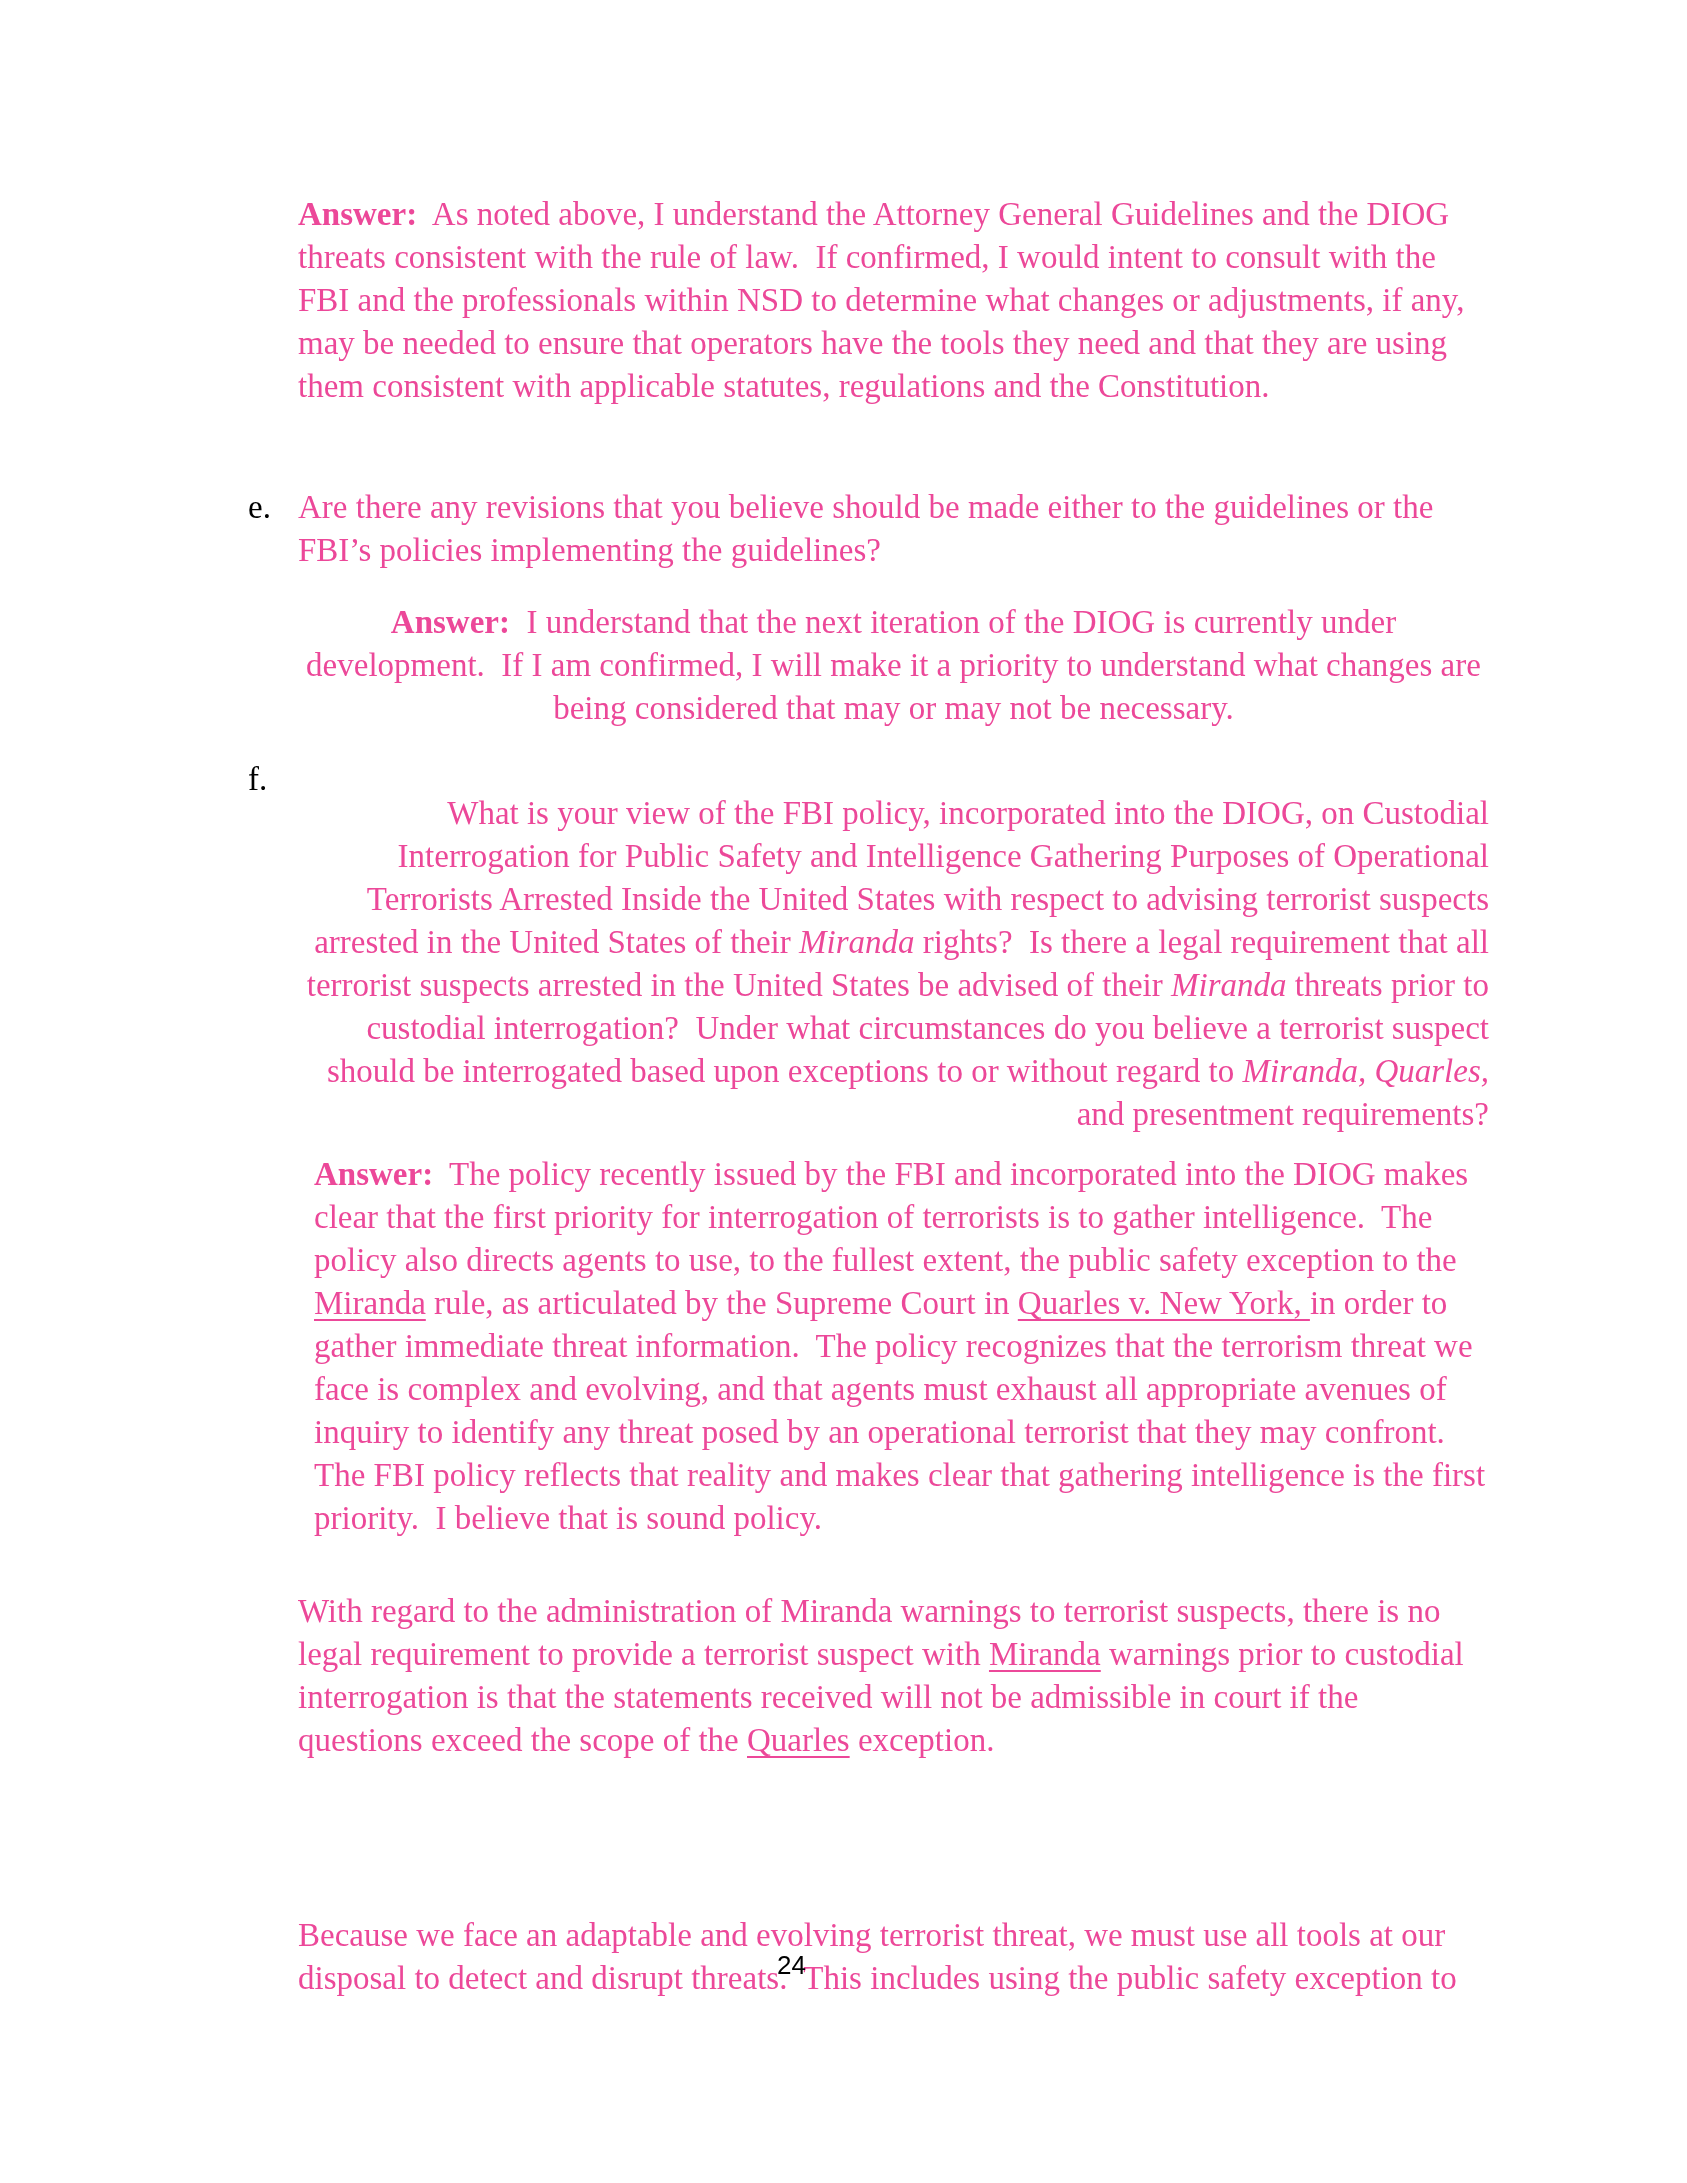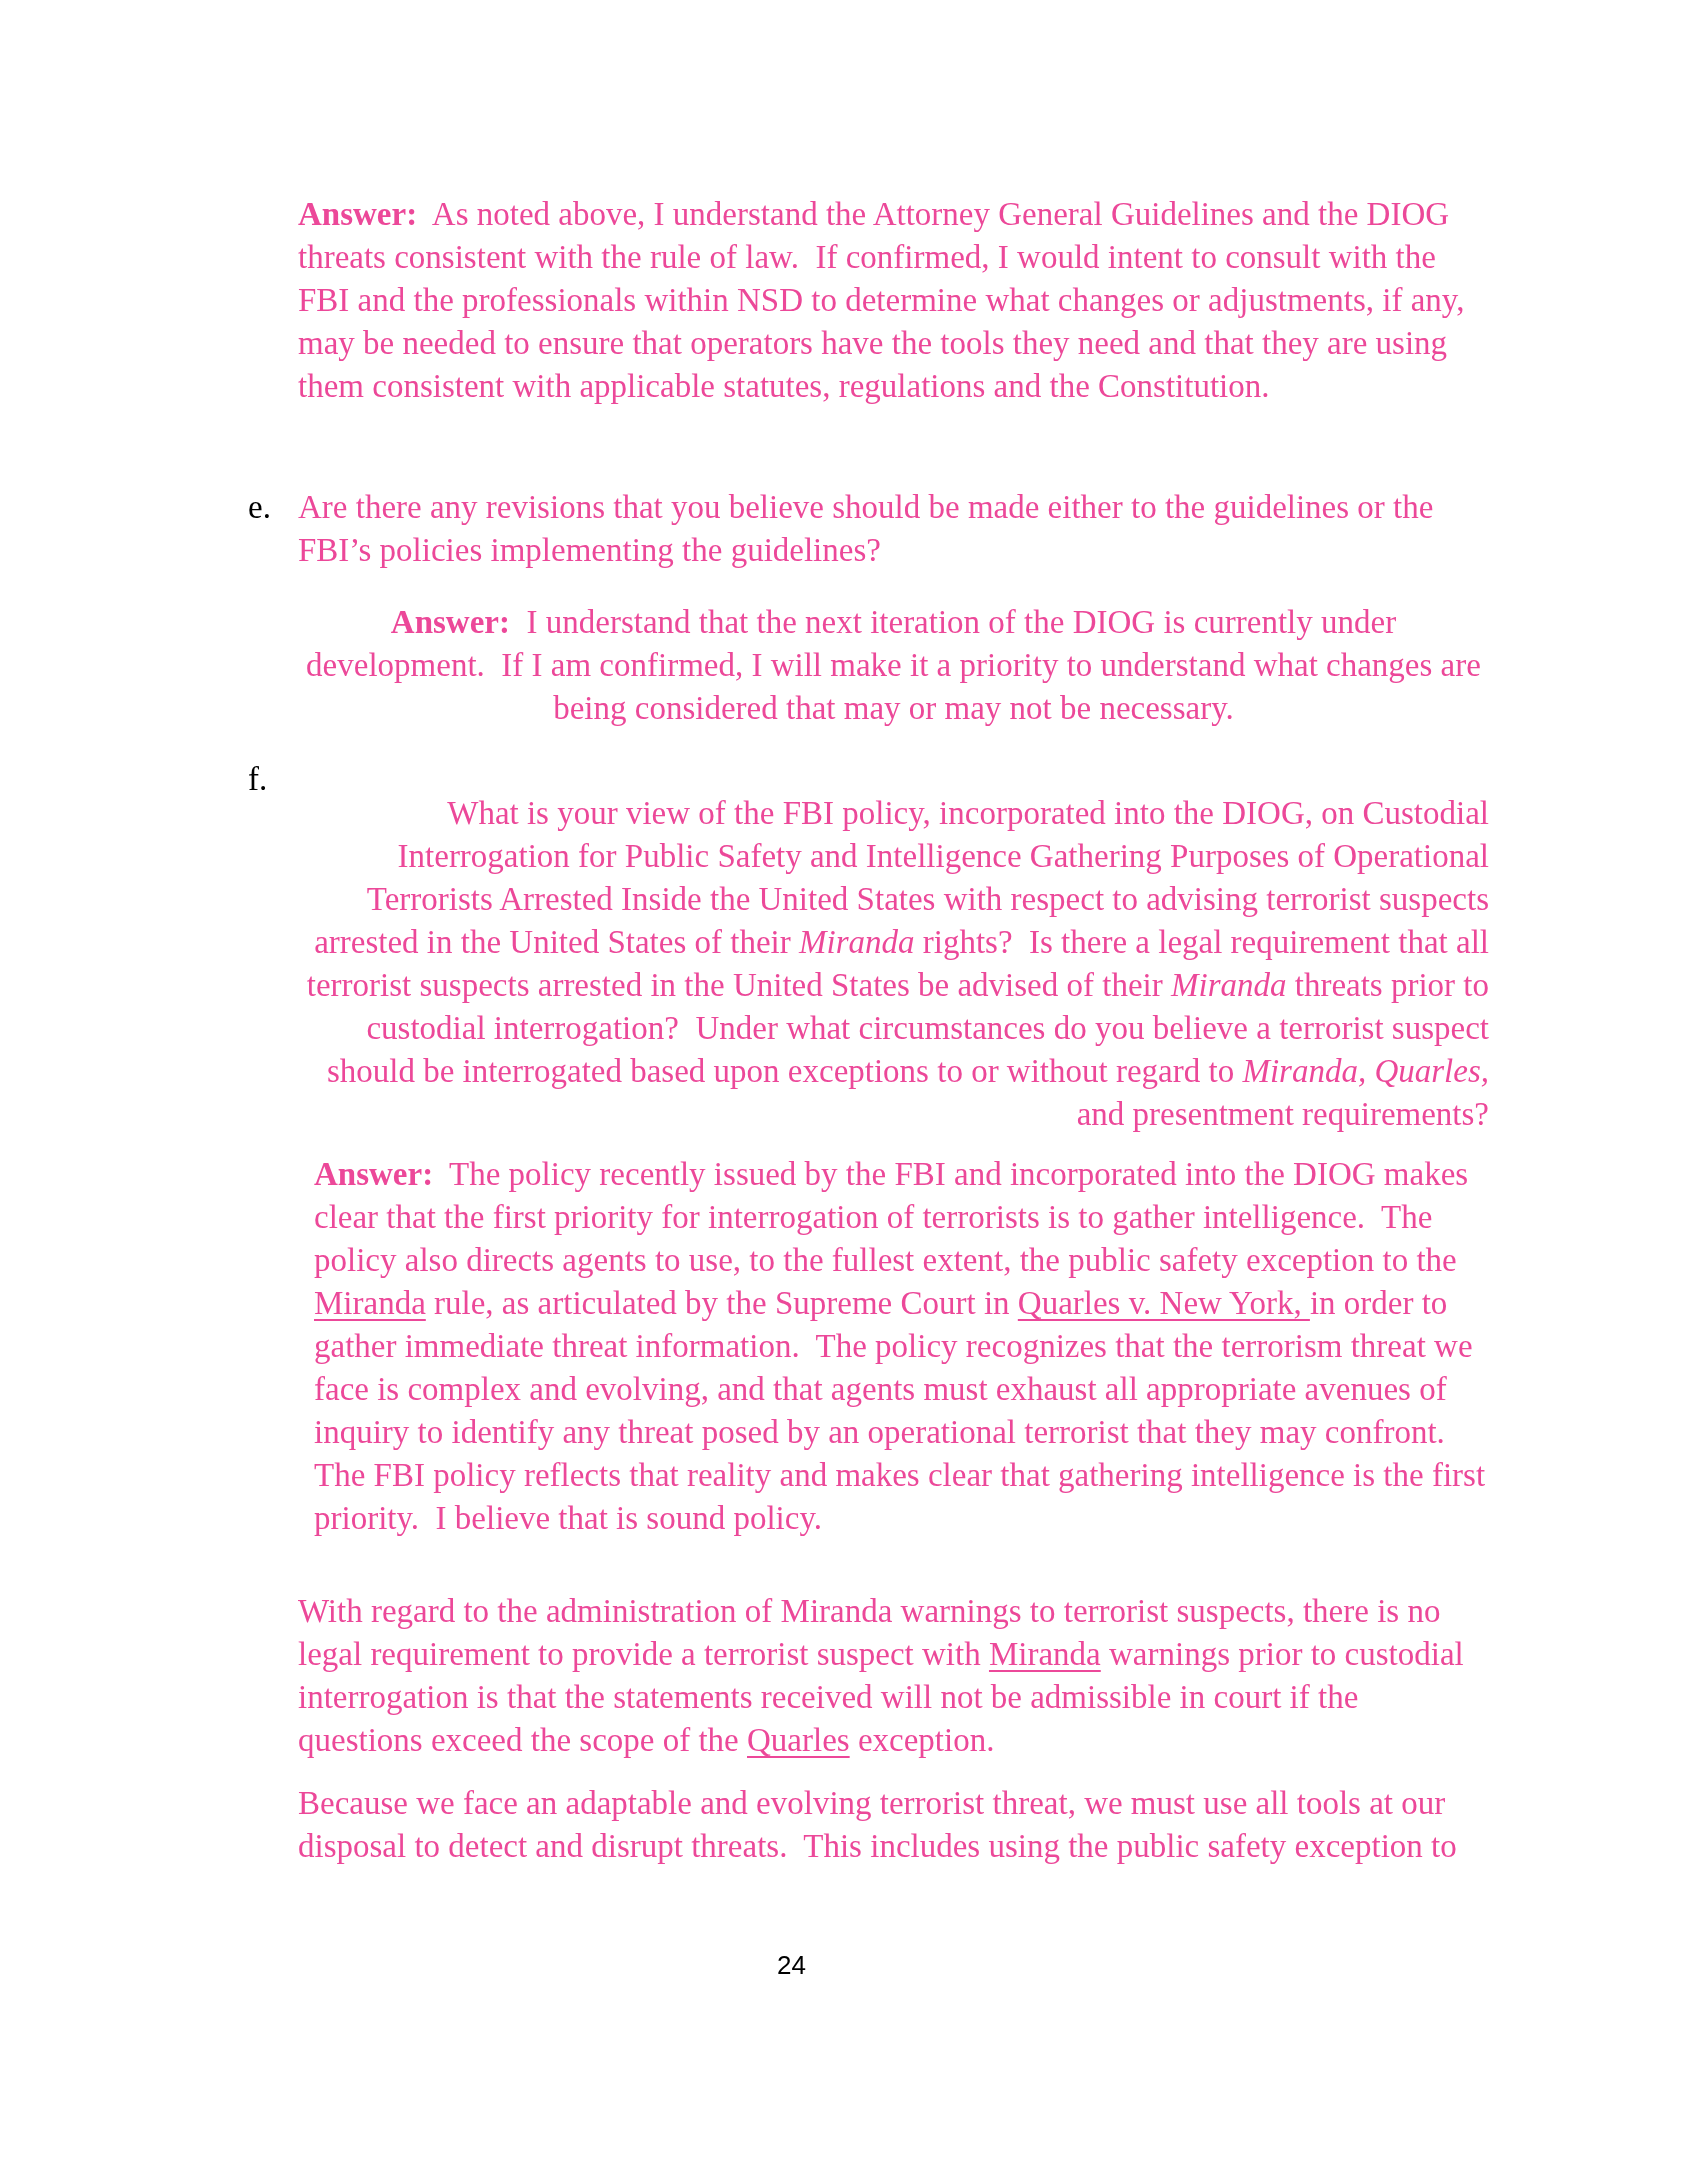--- a/index.html
+++ b/index.html
@@ -37,21 +37,21 @@
     color: #000;
   }
   #ans1 { top: 193px; }
   #qe { top: 486px; }
   #qe-label { top: 486px; }
   #anse { top: 601px; text-align: center; }
   #qf { top: 792px; text-align: right; }
   #qf-label { top: 758px; }
   #ansf1 { top: 1153px; margin-left: 16px; }
   #ansf2 { top: 1590px; }
-  #ansf3 { top: 1782px; }
+  #ansf3 { top: 1914px; }
 </style>
 </head>
 <body>
 
 <div class="page">
   <div class="block" id="ans1">
       <span class="line"><span class="b">Answer:</span><span>  As noted above, I understand the Attorney General Guidelines and the DIOG</span></span>
       <span class="line"><span>threats consistent with the rule of law.  If confirmed, I would intent to consult with the</span></span>
       <span class="line"><span>FBI and the professionals within NSD to determine what changes or adjustments, if any,</span></span>
       <span class="line"><span>may be needed to ensure that operators have the tools they need and that they are using</span></span>

